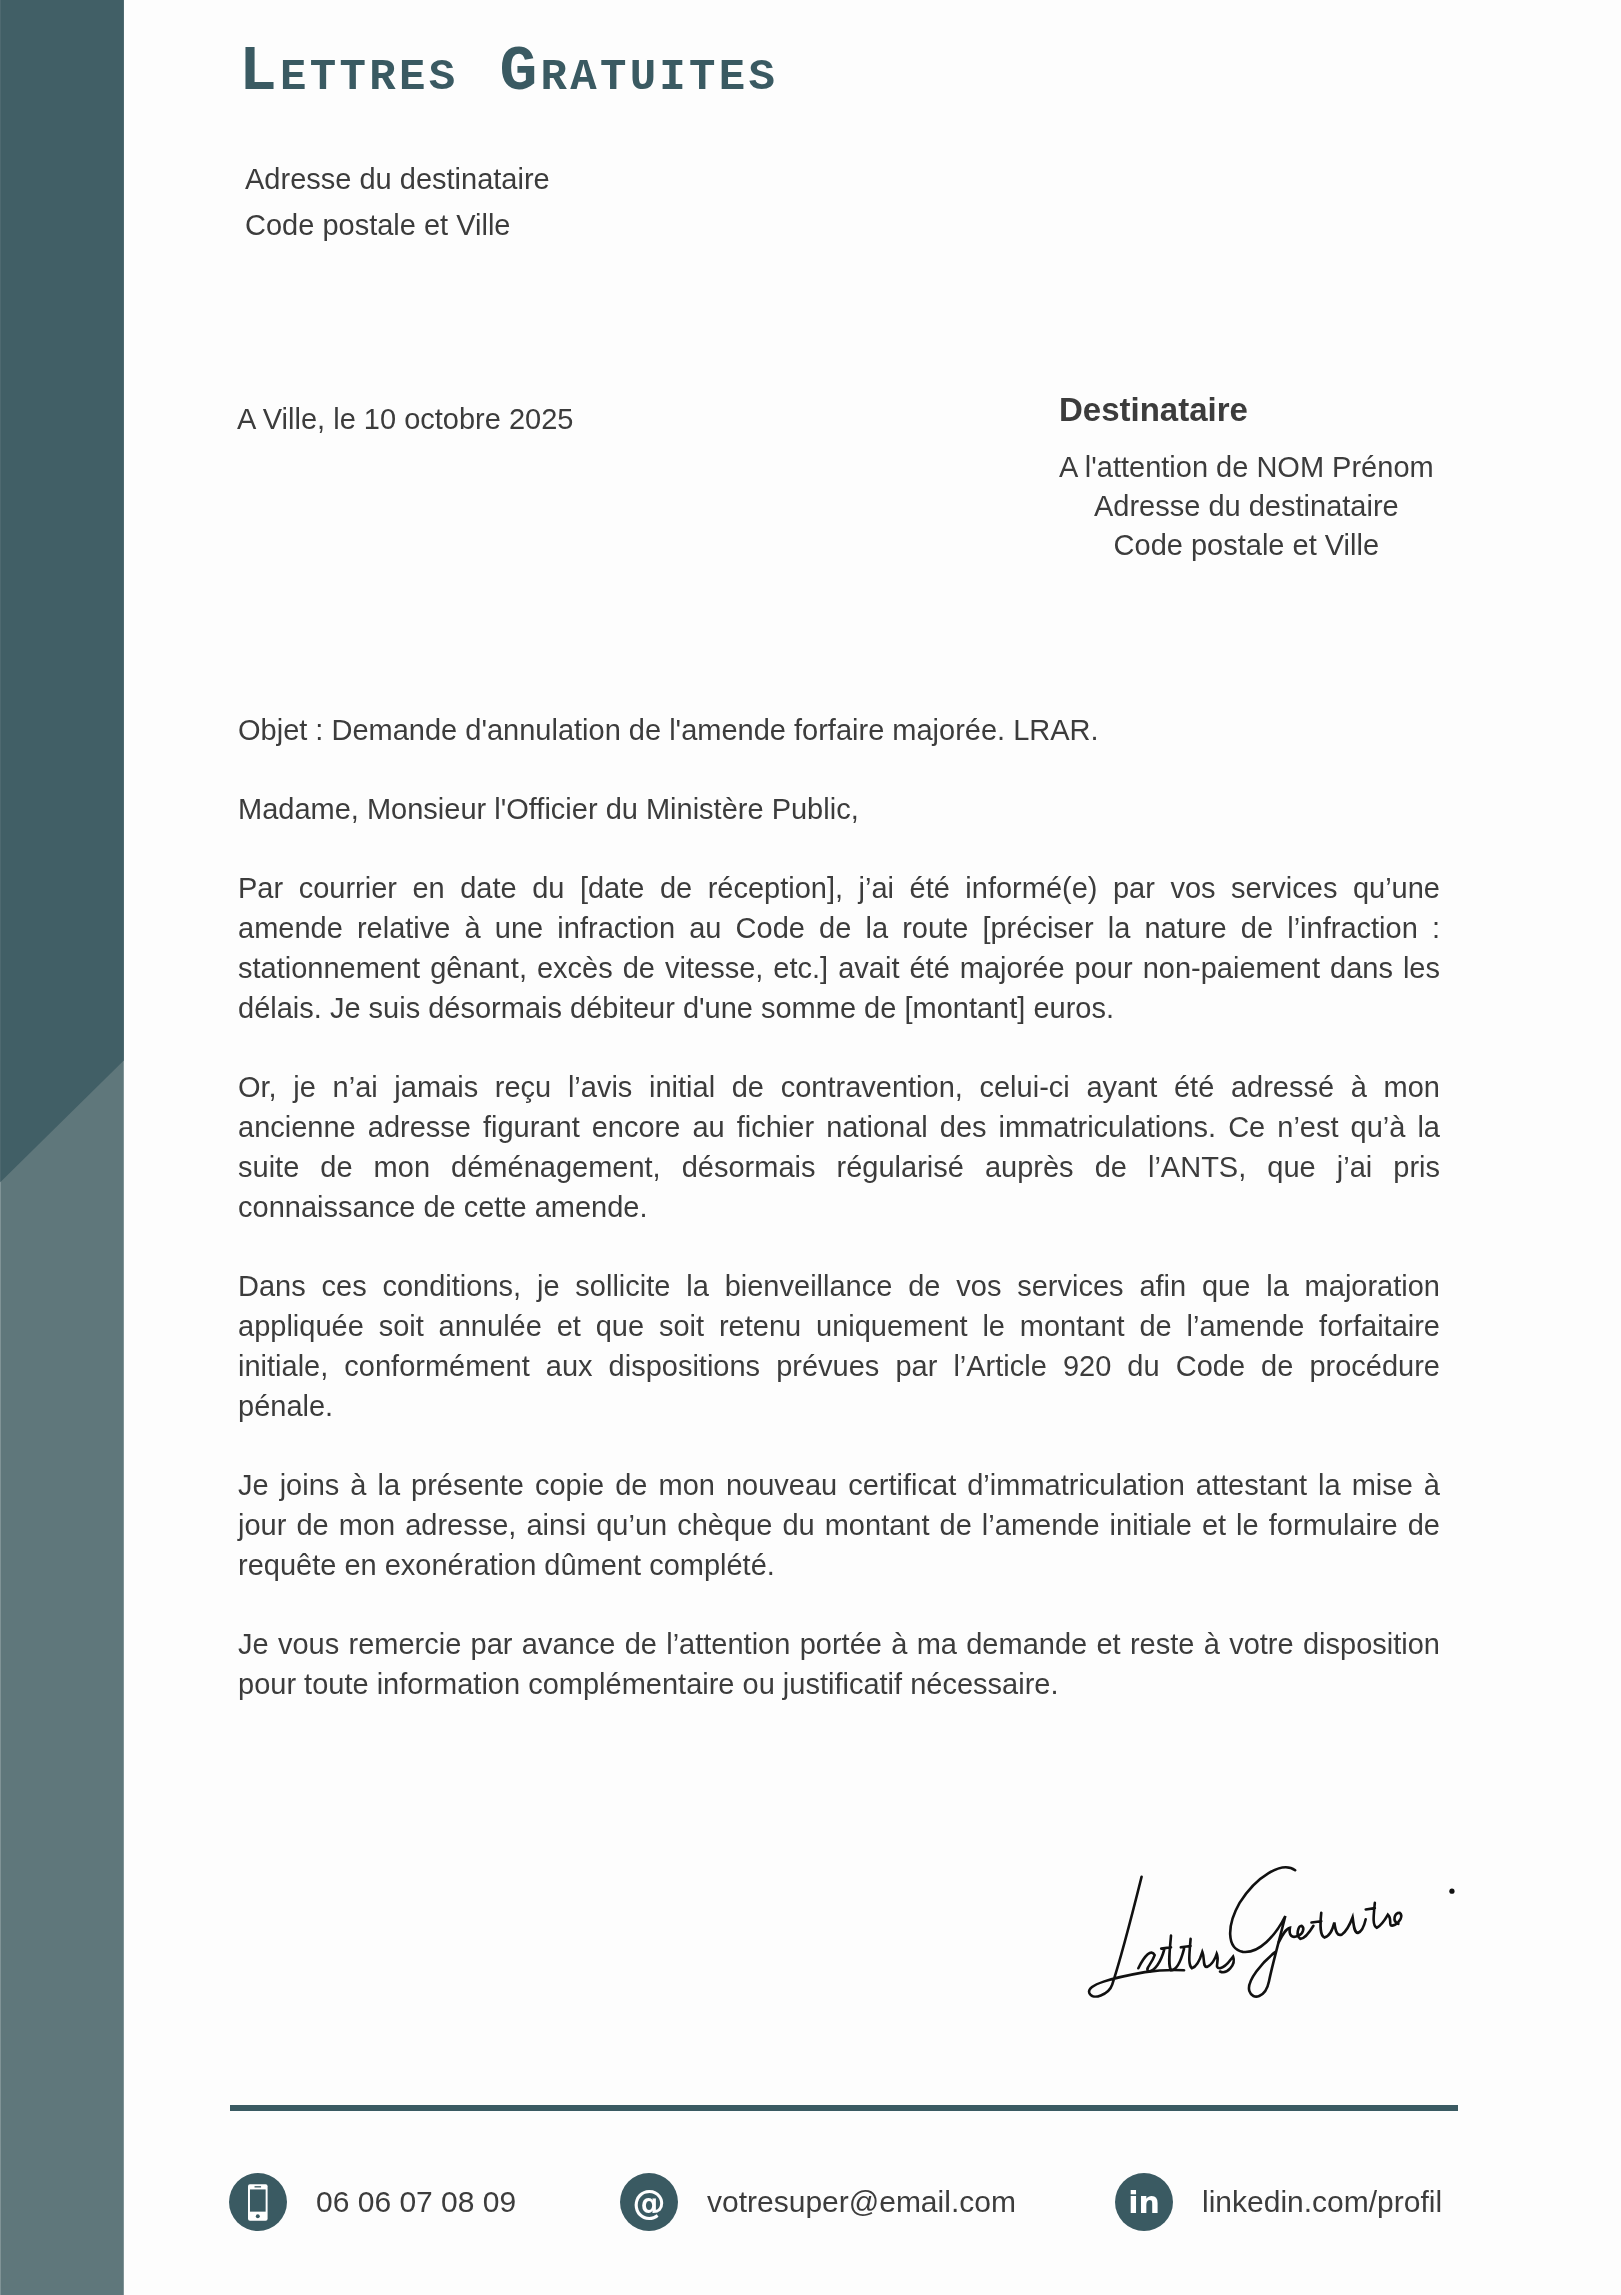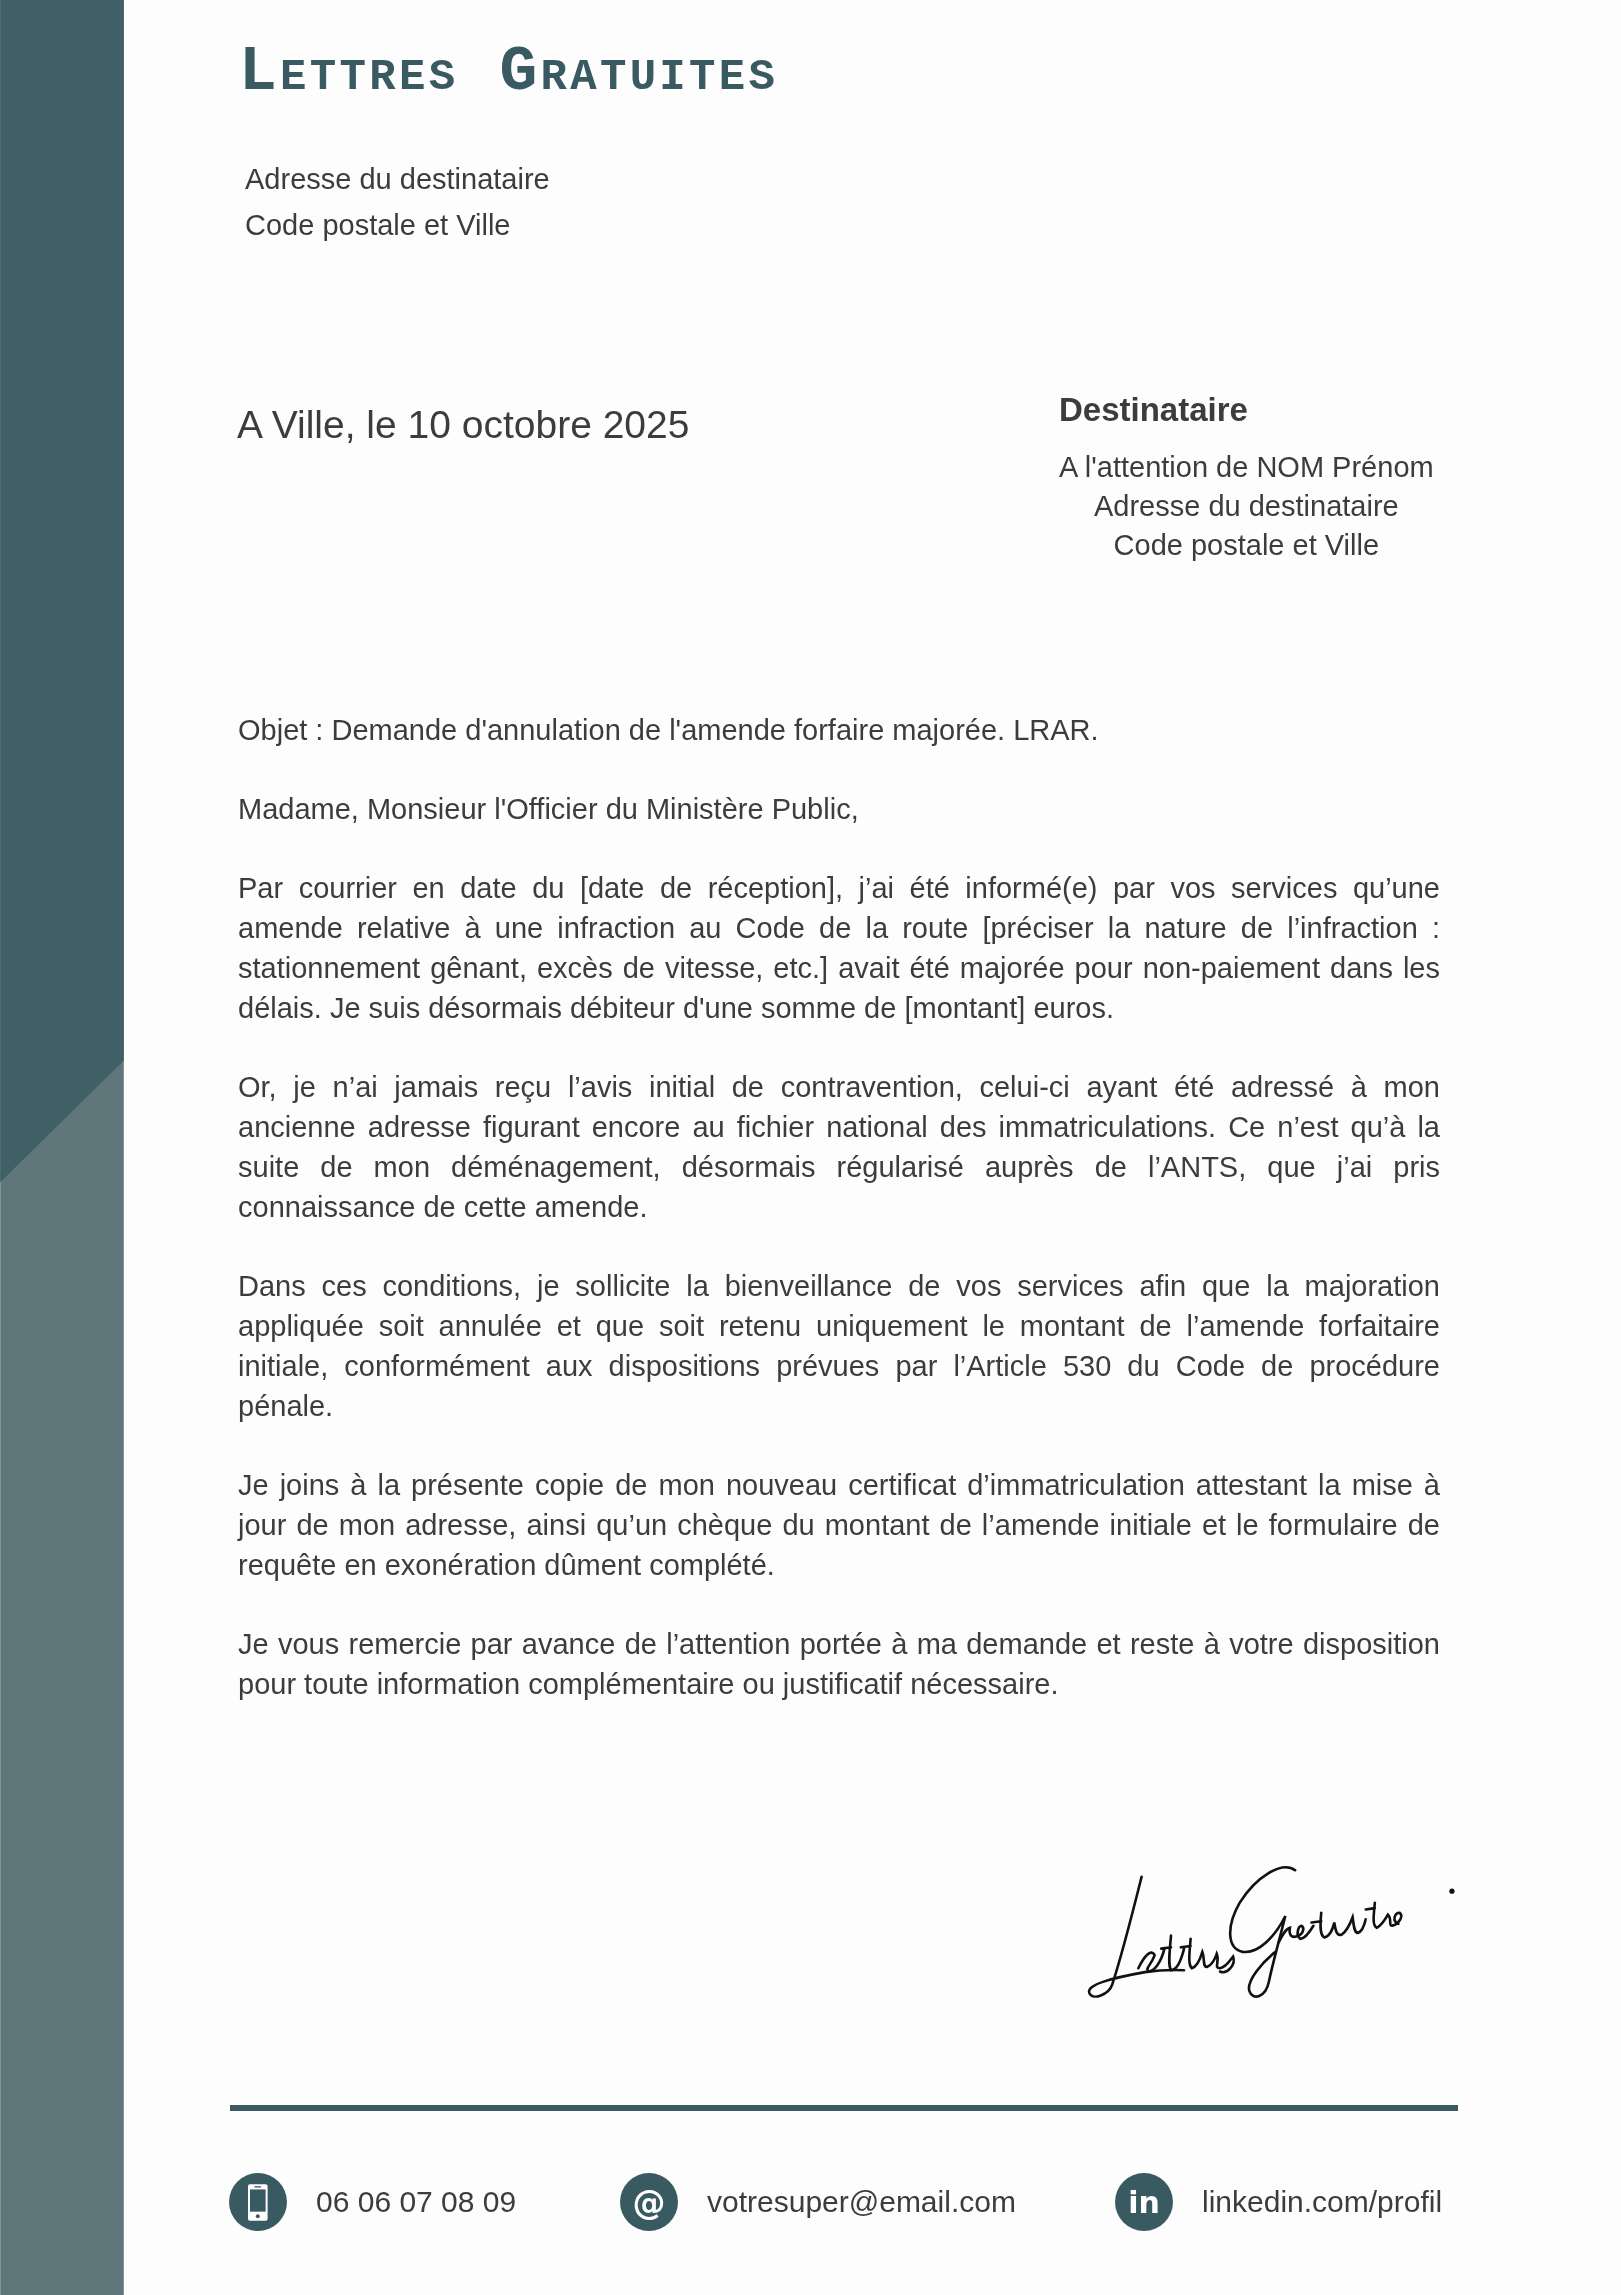--- a/index.html
+++ b/index.html
@@ -11,21 +11,21 @@
   }
   .sidebar { position:absolute; left:0; top:0; width:124px; height:2295px; }
   .sidebar svg { display:block; }
   .brand {
     position:absolute; left:239px; top:41px;
     font-family:Liberation Mono, monospace;
     font-weight:bold; font-size:63px; letter-spacing:3.3px;
     color:#3a5a62; font-variant:small-caps; line-height:1;
   }
   .sender { position:absolute; left:245px; top:156px; font-size:29px; line-height:46px; color:#3c3c3c; }
-  .date { position:absolute; left:237px; top:403px; font-size:39px; color:#3c3c3c; }
+  .date { position:absolute; left:237px; top:403px; font-size:29px; color:#3c3c3c; }
   .recipient { position:absolute; left:1059px; top:392px; }
   .recipient h2 { margin:0 0 19.6px 0; font-size:33px; font-weight:bold; color:#3c3c3c; line-height:1.1; }
   .recipient div.line { font-size:29px; line-height:39px; color:#3c3c3c;text-align:center; }
   .body { position:absolute; left:238px; top:710px; width:1202px; font-size:29px; line-height:40px; color:#3c3c3c; }
   .body p { margin:0 0 39px 0; text-align:justify; }
   .body p.subject, .body p.salutation { margin-bottom:39px; }
   .signature { position:absolute; left:1073px; top:1844px; width:392px; height:157px; }
   .rule { position:absolute; left:230px; top:2105px; width:1228px; height:5.9px; background:#3a5a62; }
   .contact { position:absolute; top:2173px; display:flex; align-items:center; }
   .contact .ic {
@@ -61,21 +61,21 @@
   <div class="line">A l'attention de NOM Prénom</div>
   <div class="line">Adresse du destinataire</div>
   <div class="line">Code postale et Ville</div>
 </div>
 
 <div class="body">
   <p class="subject">Objet : Demande d'annulation de l'amende forfaire majorée. LRAR.</p>
   <p class="salutation">Madame, Monsieur l'Officier du Ministère Public,</p>
   <p>Par courrier en date du [date de réception], j’ai été informé(e) par vos services qu’une amende relative à une infraction au Code de la route [préciser la nature de l’infraction : stationnement gênant, excès de vitesse, etc.] avait été majorée pour non-paiement dans les délais. Je suis désormais débiteur d'une somme de [montant] euros.</p>
   <p>Or, je n’ai jamais reçu l’avis initial de contravention, celui-ci ayant été adressé à mon ancienne adresse figurant encore au fichier national des immatriculations. Ce n’est qu’à la suite de mon déménagement, désormais régularisé auprès de l’ANTS, que j’ai pris connaissance de cette amende.</p>
-  <p>Dans ces conditions, je sollicite la bienveillance de vos services afin que la majoration appliquée soit annulée et que soit retenu uniquement le montant de l’amende forfaitaire initiale, conformément aux dispositions prévues par l’Article 530 du Code de procédure pénale.</p>
+  <p>Dans ces conditions, je sollicite la bienveillance de vos services afin que la majoration appliquée soit annulée et que soit retenu uniquement le montant de l’amende forfaitaire initiale, conformément aux dispositions prévues par l’Article 920 du Code de procédure pénale.</p>
   <p>Je joins à la présente copie de mon nouveau certificat d’immatriculation attestant la mise à jour de mon adresse, ainsi qu’un chèque du montant de l’amende initiale et le formulaire de requête en exonération dûment complété.</p>
   <p>Je vous remercie par avance de l’attention portée à ma demande et reste à votre disposition pour toute information complémentaire ou justificatif nécessaire.</p>
 </div>
 
 <div class="signature">
   <svg width="392" height="157" viewBox="0 0 600 240" fill="none" stroke="#111" stroke-width="4" stroke-linecap="round">
 
     <path d="M105,50 C90,110 75,170 60,215 C55,230 30,240 25,228 C20,215 60,205 110,196 C130,193 150,192 170,193"></path>
 
     <path d="M100,190 C110,170 120,160 125,170 C120,185 110,190 115,195 C125,195 135,180 140,160 M135,160 L150,158 M150,140 C148,165 145,185 150,193 C158,193 165,180 170,160 M165,158 L180,156 M180,145 C178,170 176,185 182,190 C190,188 195,175 198,165 C202,175 198,188 205,188 C212,186 218,175 220,168 C225,180 215,190 225,190 C235,188 240,178 245,172 C250,185 235,200 225,195"></path>

